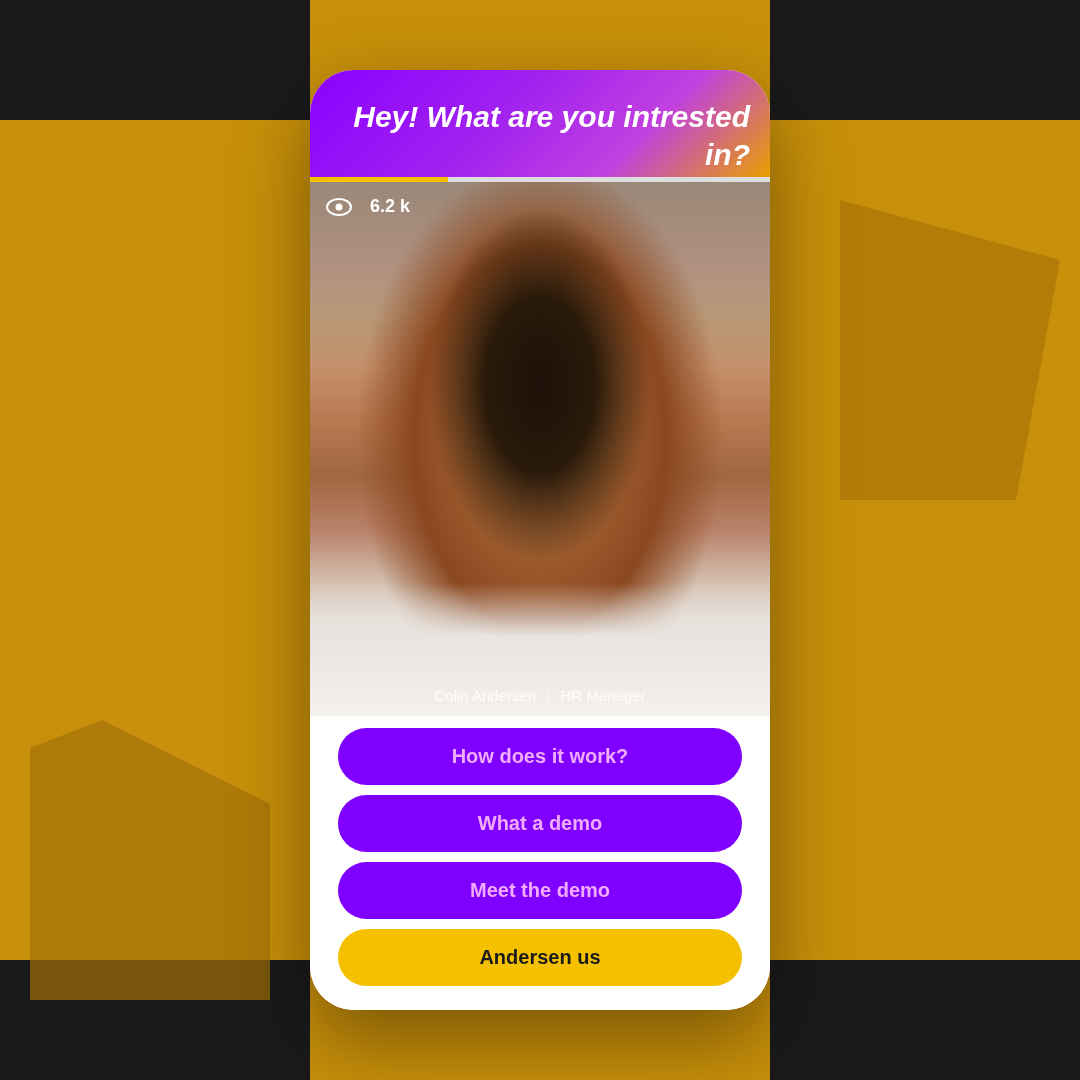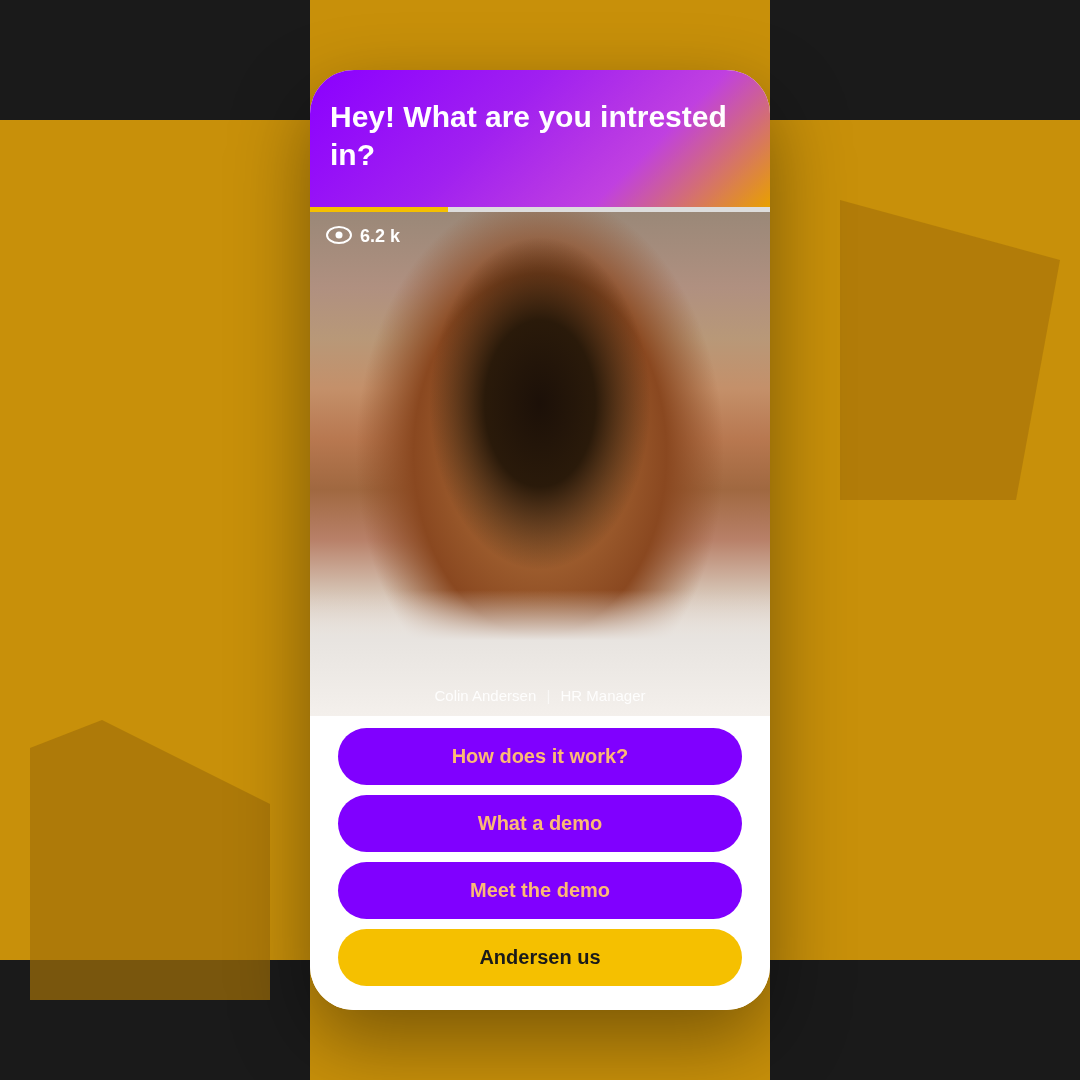--- a/index.html
+++ b/index.html
@@ -80,23 +80,24 @@
       border-radius: 44px;
       overflow: hidden;
       box-shadow: 0 30px 80px rgba(0,0,0,0.4);
       display: flex;
       flex-direction: column;
     }
 
     
     .phone-header {
       background: linear-gradient(135deg, #8b00ff 0%, #a020f0 40%, #c040e0 70%, #e8a000 100%);
-      padding: 28px 20px 34px;
-      text-align: left;
+      padding: 28px 20px 4px;
+      text-align: right;
       flex-shrink: 0;
+      font-style: italic;
     }
 
     .header-title {
       color: #ffffff;
       font-family: Arial, sans-serif;
       font-size: 30px;
       font-weight: 700;
       line-height: 1.25;
     }
 
@@ -140,22 +141,22 @@
           #f0ece8 100%
         );
     }
 
     
     .view-count {
       position: absolute;
       top: 14px;
       left: 16px;
       display: flex;
-      align-items: flex-start;
-      gap: 8px;
+      align-items: center;
+      gap: 18px;
       color: #ffffff;
       font-family: Arial, sans-serif;
       font-size: 18px;
       font-weight: 600;
     }
 
     .eye-icon {
       display: inline-flex;
       align-items: center;
     }
@@ -194,21 +195,21 @@
       font-family: Arial, sans-serif;
       font-size: 20px;
       font-weight: 700;
       cursor: pointer;
       text-align: center;
       width: 100%;
     }
 
     .btn-purple {
       background: #8000ff;
-      color: #fdba74;
+      color: #f0abfc;
     }
 
     .btn-yellow {
       background: #f5c000;
       color: #1a1a1a;
     }
   </style>
 </head>
 <body>
 

